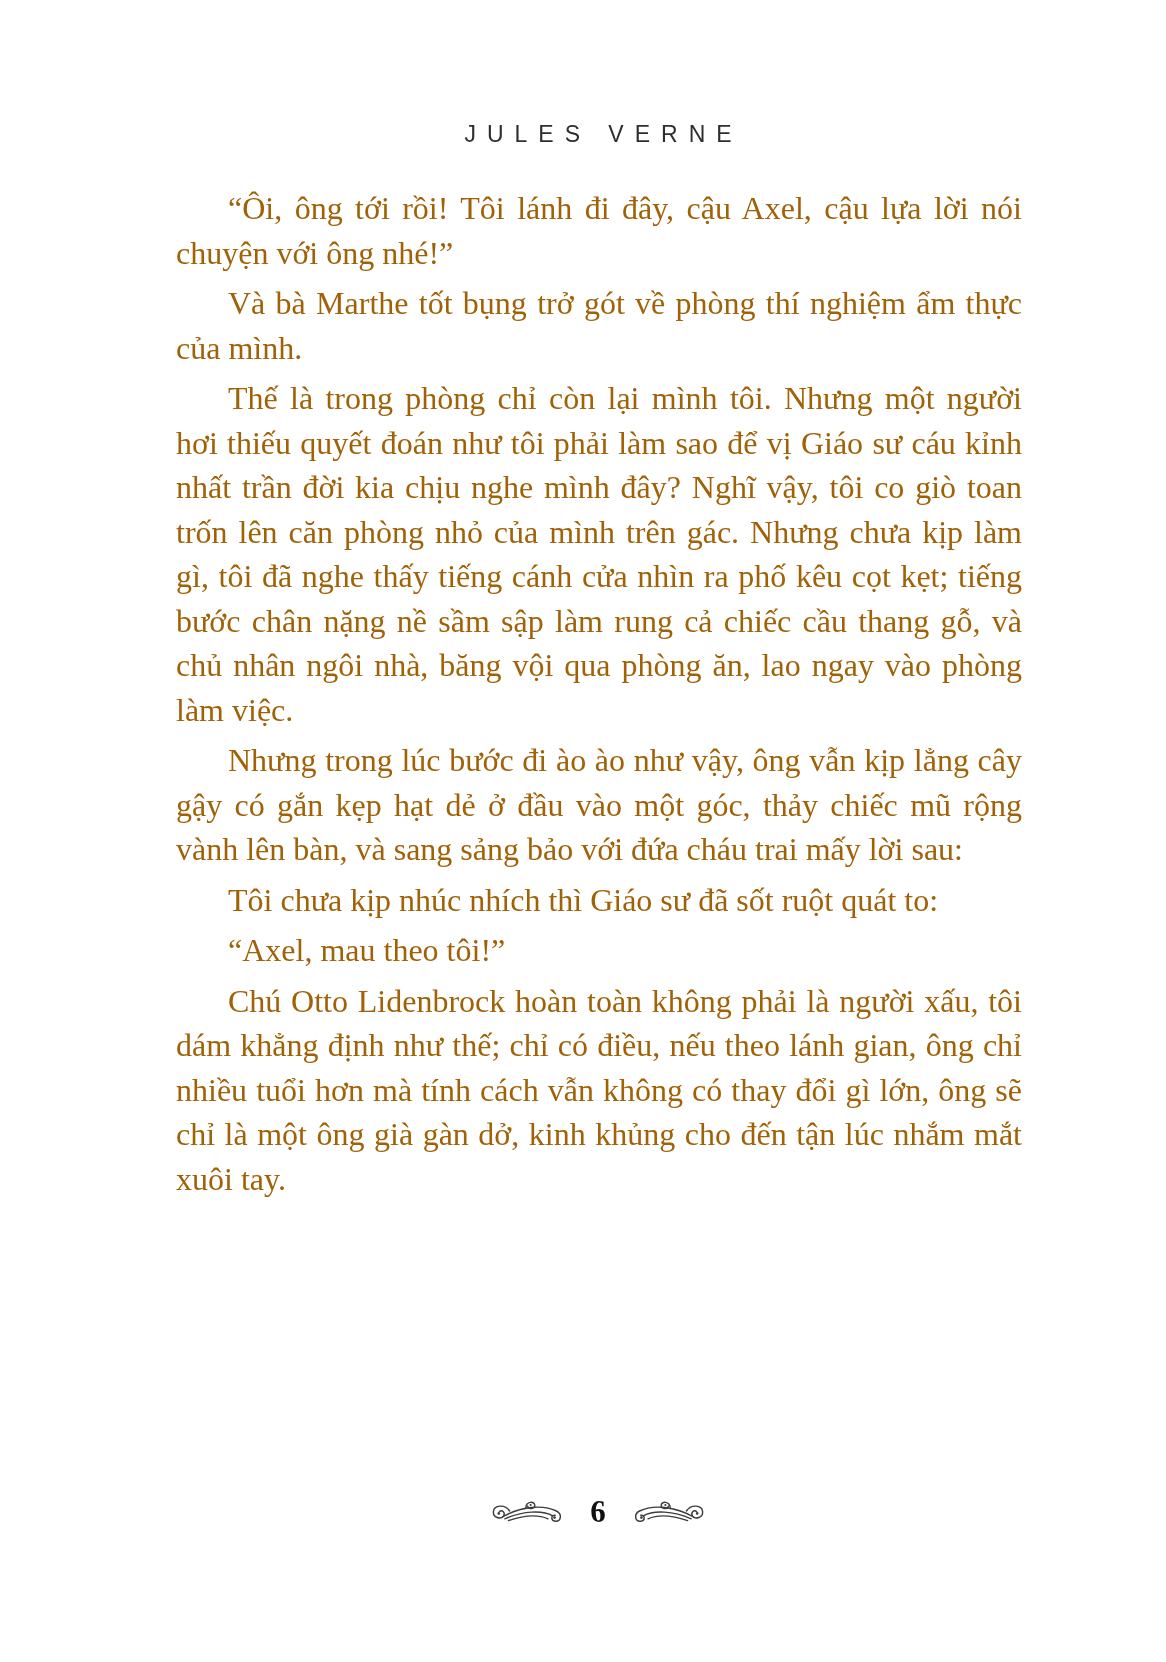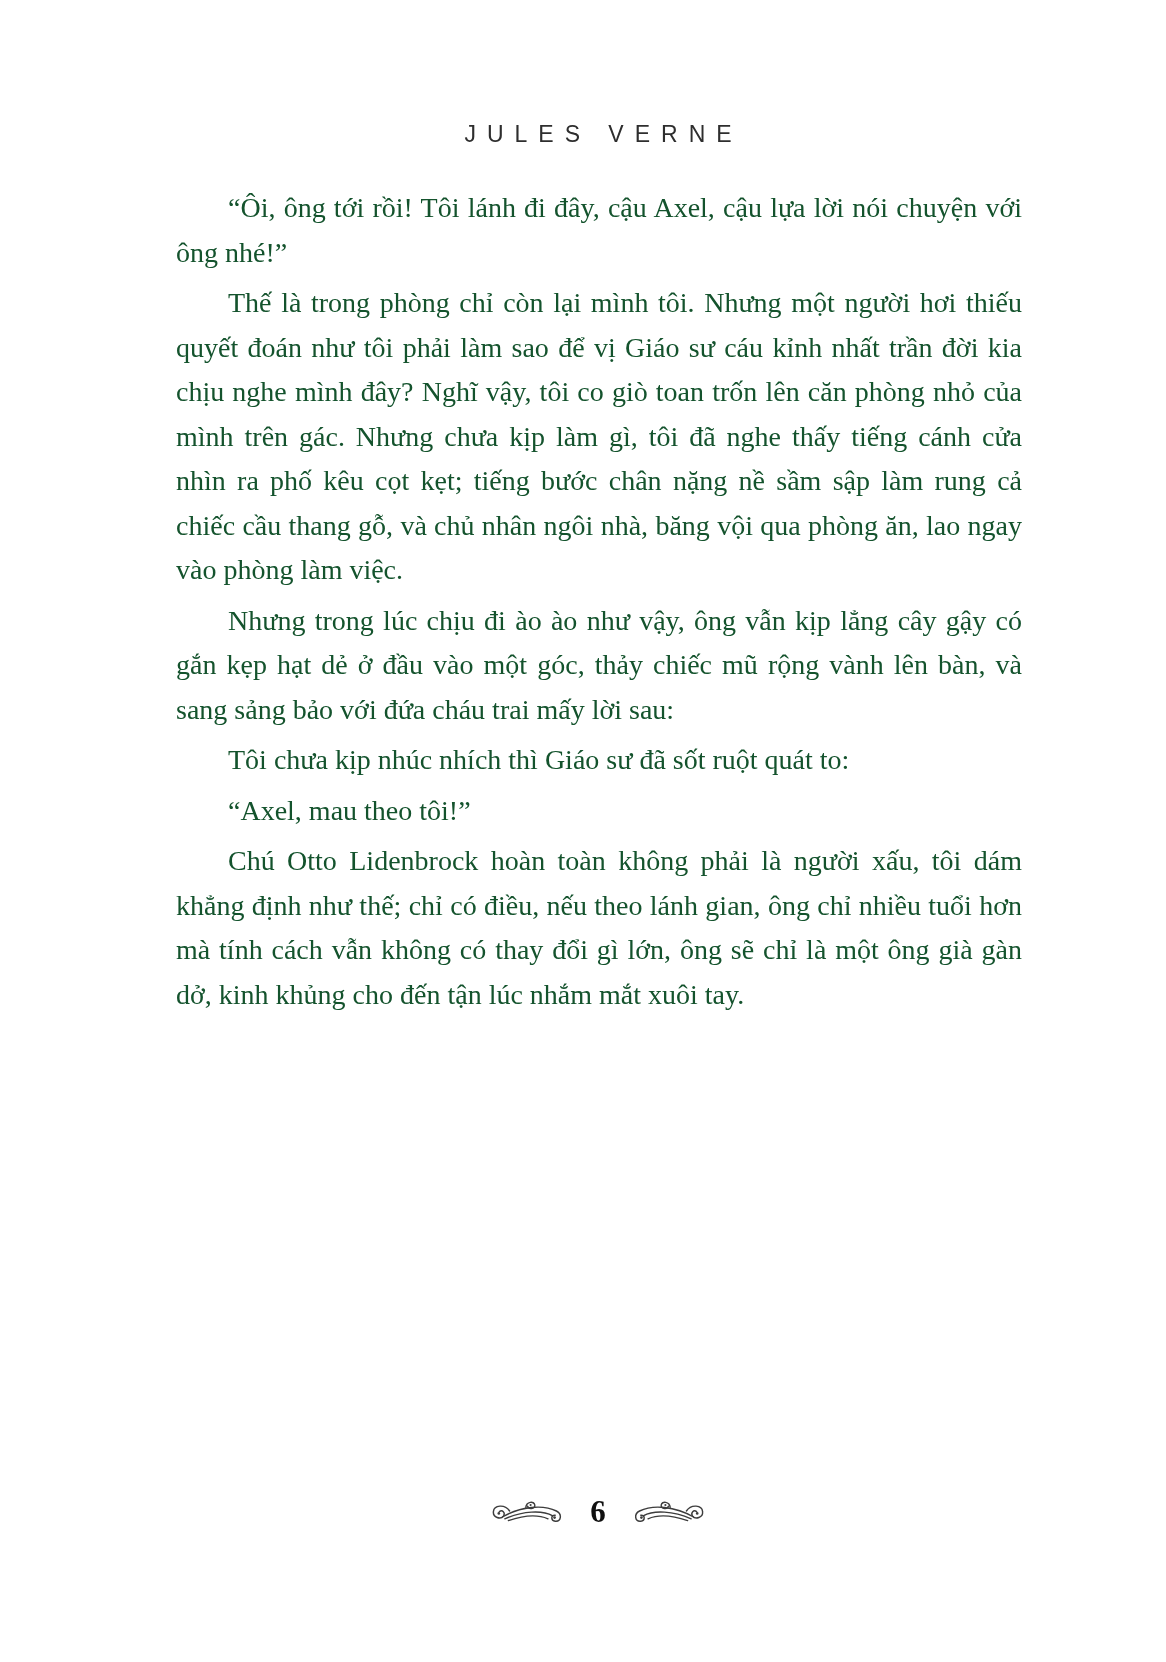--- a/index.html
+++ b/index.html
@@ -35,23 +35,23 @@
     color: #2e2e2e;
   }
   .body-text {
     position: absolute;
     top: 186px;
     left: 161px;
     width: 846px;
   }
   .body-text p {
     margin: 0 0 6px 0;
-    font-size: 28px;
+    font-size: 32px;
     line-height: 44.5px;
-    color: #14532d;
+    color: #a16207;
     text-align: justify;
     text-indent: 52px;
   }
   .footer {
     position: absolute;
     top: 1496px;
     left: 0;
     width: 100%;
     display: flex;
     justify-content: center;
@@ -81,22 +81,23 @@
 </style>
 </head>
 <body>
 
 <div class="page">
 
   <div class="running-header">JULES VERNE</div>
 
   <div class="body-text">
     <p>“Ôi, ông tới rồi! Tôi lánh đi đây, cậu Axel, cậu lựa lời nói chuyện với ông nhé!”</p>
+    <p>Và bà Marthe tốt bụng trở gót về phòng thí nghiệm ẩm thực của mình.</p>
     <p>Thế là trong phòng chỉ còn lại mình tôi. Nhưng một người hơi thiếu quyết đoán như tôi phải làm sao để vị Giáo sư cáu kỉnh nhất trần đời kia chịu nghe mình đây? Nghĩ vậy, tôi co giò toan trốn lên căn phòng nhỏ của mình trên gác. Nhưng chưa kịp làm gì, tôi đã nghe thấy tiếng cánh cửa nhìn ra phố kêu cọt kẹt; tiếng bước chân nặng nề sầm sập làm rung cả chiếc cầu thang gỗ, và chủ nhân ngôi nhà, băng vội qua phòng ăn, lao ngay vào phòng làm việc.</p>
-    <p>Nhưng trong lúc chịu đi ào ào như vậy, ông vẫn kịp lẳng cây gậy có gắn kẹp hạt dẻ ở đầu vào một góc, thảy chiếc mũ rộng vành lên bàn, và sang sảng bảo với đứa cháu trai mấy lời sau:</p>
+    <p>Nhưng trong lúc bước đi ào ào như vậy, ông vẫn kịp lẳng cây gậy có gắn kẹp hạt dẻ ở đầu vào một góc, thảy chiếc mũ rộng vành lên bàn, và sang sảng bảo với đứa cháu trai mấy lời sau:</p>
     <p>Tôi chưa kịp nhúc nhích thì Giáo sư đã sốt ruột quát to:</p>
     <p>“Axel, mau theo tôi!”</p>
     <p>Chú Otto Lidenbrock hoàn toàn không phải là người xấu, tôi dám khẳng định như thế; chỉ có điều, nếu theo lánh gian, ông chỉ nhiều tuổi hơn mà tính cách vẫn không có thay đổi gì lớn, ông sẽ chỉ là một ông già gàn dở, kinh khủng cho đến tận lúc nhắm mắt xuôi tay.</p>
   </div>
 
   <div class="footer">
 
     <span class="flourish">
       <svg viewBox="0 0 130 50" xmlns="http://www.w3.org/2000/svg">
         <g fill="none" stroke="#3d3d3d" stroke-width="2.4" stroke-linecap="round">

